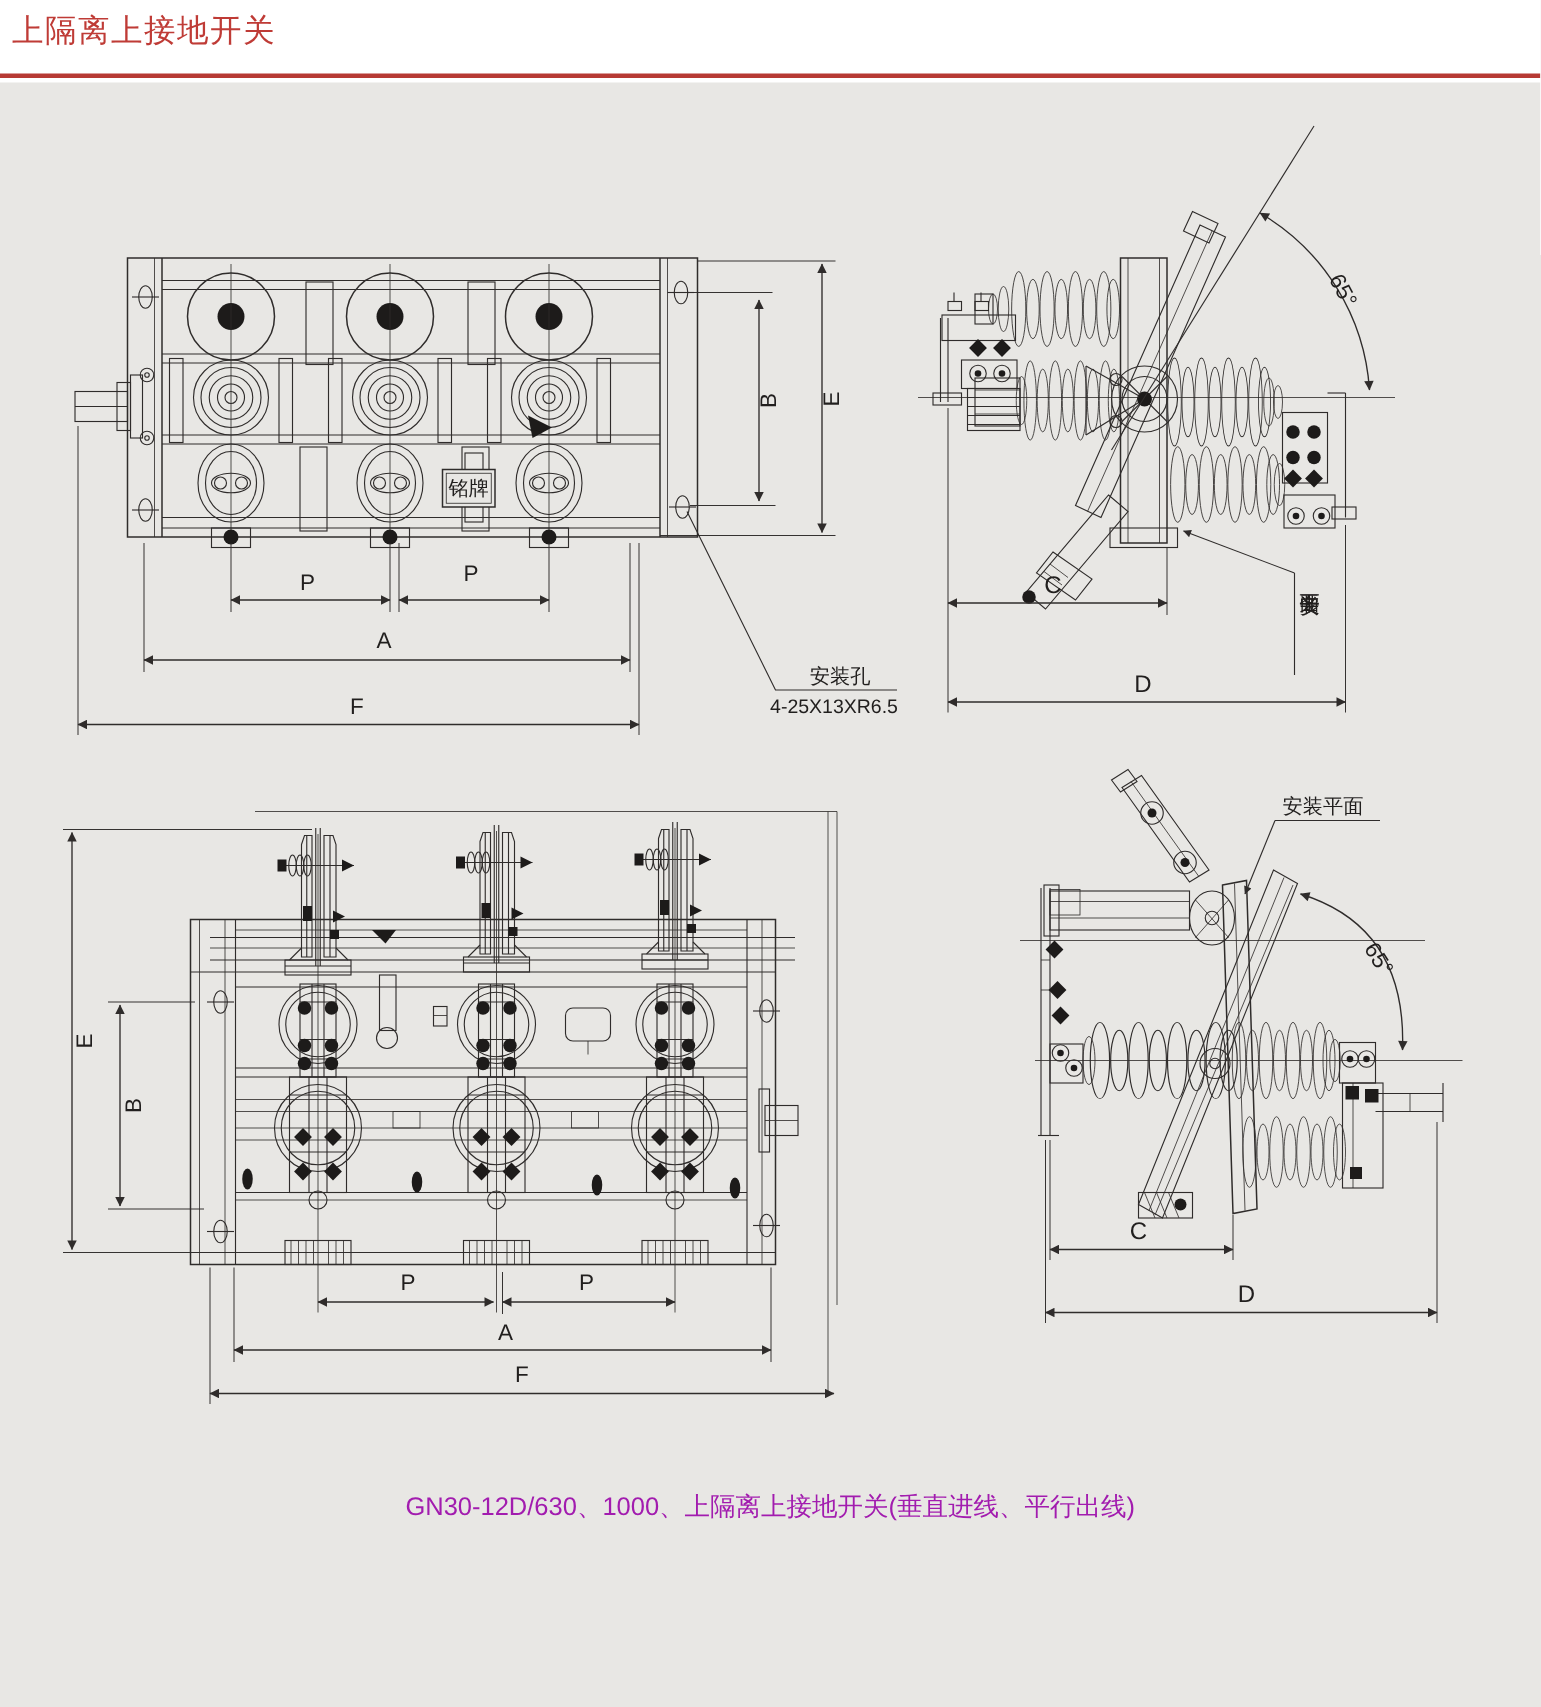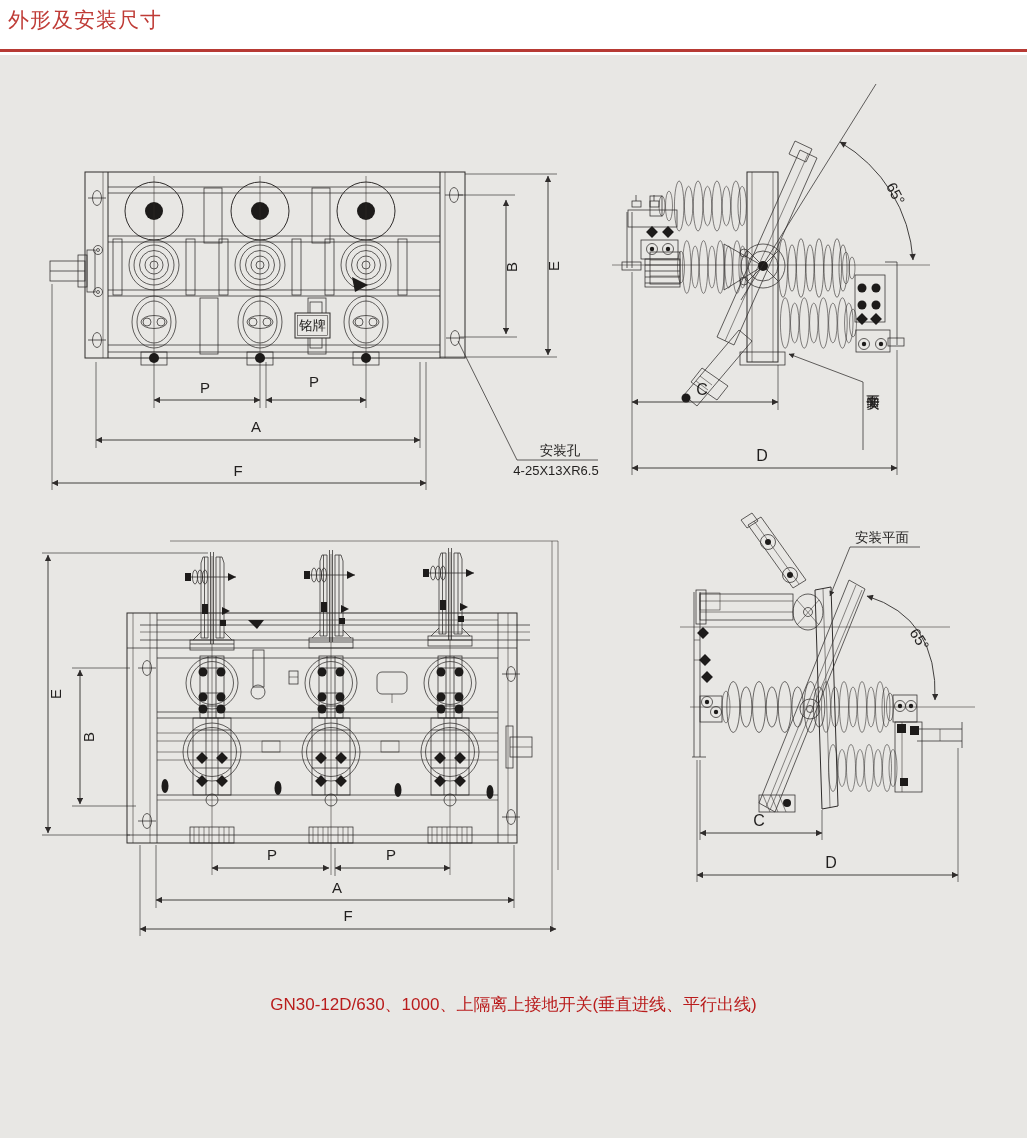--- a/index.html
+++ b/index.html
@@ -3,40 +3,40 @@
 <meta charset="utf-8">
 <style>
   html,body{margin:0;padding:0;background:#ffffff;}
   .page{position:relative;width:1027px;height:1138px;background:#ffffff;overflow:hidden;
         font-family:"Liberation Sans",sans-serif;}
   .title{position:absolute;left:8px;top:6px;font-size:21px;letter-spacing:1px;color:#bf3b36;}
   .rule{position:absolute;left:0;top:49px;width:1027px;height:3px;background:#b73a34;}
   .canvas{position:absolute;left:0;top:55px;width:1027px;height:1083px;background:#e8e7e4;}
   .drawing{position:absolute;left:0;top:-55px;width:1027px;height:1138px;}
   .caption{position:absolute;left:0;top:938px;width:1027px;text-align:center;
-           font-size:17px;color:#b91c1c;}
+           font-size:17px;color:#a21caf;}
   svg .ln{stroke:#2f2c2b;fill:none;stroke-width:1;}
   svg .md{stroke:#2f2c2b;fill:none;stroke-width:.75;}
   svg .th{stroke:#2f2c2b;fill:none;stroke-width:.55;}
   svg .blk{fill:#1d1b1a;stroke:none;}
   svg .dim{stroke:#2f2c2b;fill:none;stroke-width:.9;
            marker-start:url(#ah);marker-end:url(#ah);}
   svg .ext{stroke:#2f2c2b;fill:none;stroke-width:.65;}
   svg text{fill:#211f1e;font-family:"Liberation Sans",sans-serif;}
   svg .dimtxt{font-size:15px;}
   svg .dimtxt2{font-size:16px;}
   svg .cjk{font-size:13.5px;}
   svg .cjkv{font-size:13.5px;writing-mode:vertical-rl;text-orientation:upright;}
   svg .panel{fill:#e8e7e4;stroke:#2f2c2b;stroke-width:1;}
 </style>
 </head>
 <body>
 
 <div class="page">
-  <div class="title">外形及安装尺寸</div>
+  <div class="title">上隔离上接地开关</div>
   <div class="rule"></div>
 
   <div class="canvas">
     <svg class="drawing" viewBox="0 0 1027 1138">
       <defs>
         <marker id="ah" viewBox="0 0 10 10" refX="9.5" refY="5" markerWidth="10" markerHeight="7" orient="auto-start-reverse">
           <path d="M0,0 L10,5 L0,10 z" fill="#2f2c2b"></path>
         </marker>
         <g id="ribs" class="th">
           <ellipse cx="3" cy="0" rx="4.5" ry="24"></ellipse>

